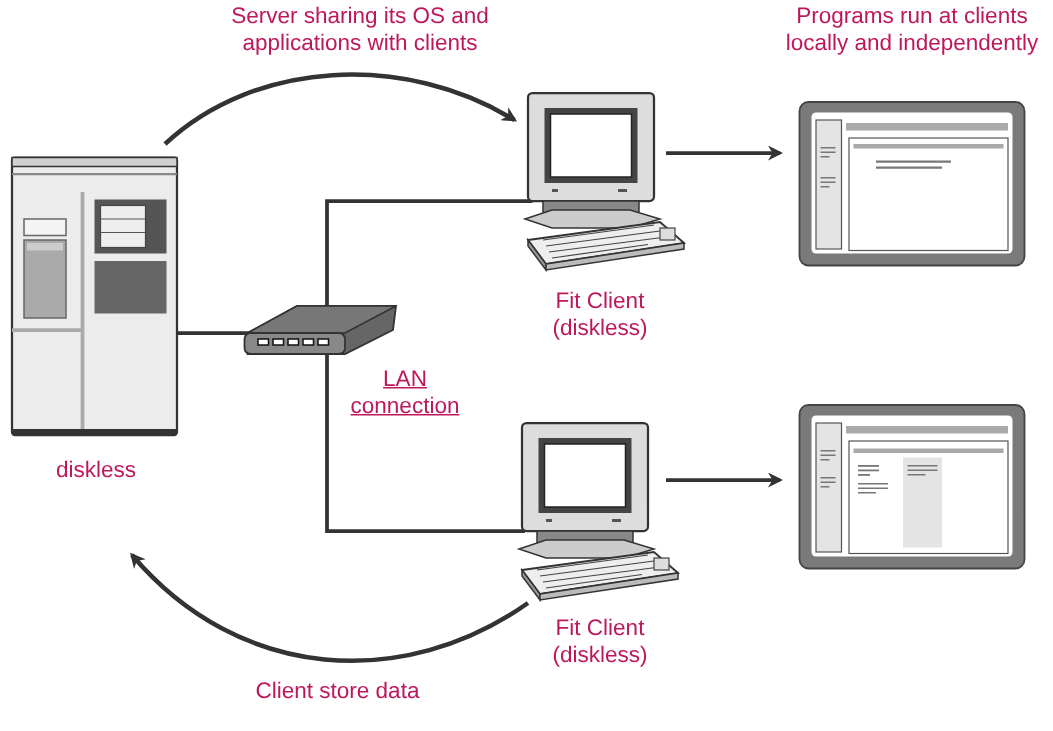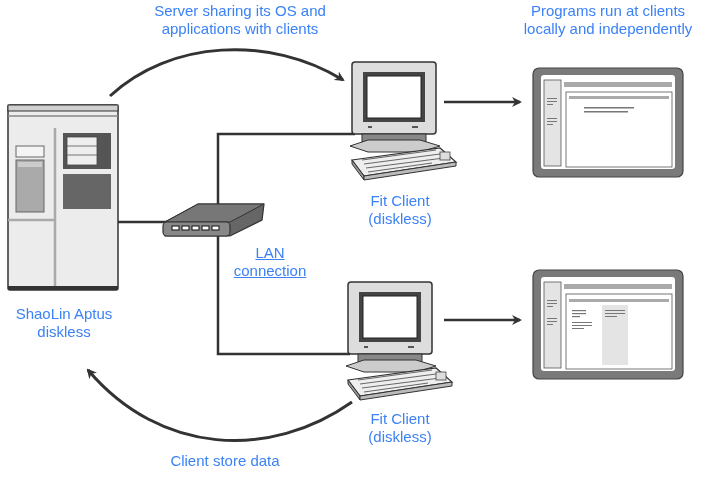--- a/index.html
+++ b/index.html
@@ -1,18 +1,18 @@
 <!DOCTYPE html>
 <html><head>
 <meta charset="utf-8">
 <style>
   html,body{margin:0;padding:0;background:#fff;}
   #stage{position:relative;width:702px;height:487px;overflow:hidden;background:#fff;font-family:"Liberation Sans",sans-serif;color:#222;}
   svg#art{position:absolute;left:0;top:0;}
-  .lbl{position:absolute;text-align:center;font-size:15px;line-height:18px;color:#3b82f6;white-space:nowrap;}
+  .lbl{position:absolute;text-align:center;font-size:15px;line-height:18px;color:#be185d;white-space:nowrap;}
   .lbl span{display:block;}
 </style>
 </head>
 <body>
 
 <div id="stage">
 <svg id="art" width="702" height="487" viewBox="0 0 702 487">
   <defs>
     <marker id="ah" markerWidth="10" markerHeight="10" refX="8" refY="5" orient="auto" markerUnits="userSpaceOnUse">
       <path d="M0,0 L10,5 L0,10 L3,5 z" fill="#333"></path>
@@ -150,21 +150,20 @@
 
 <div class="lbl" style="left:130px;top:2px;width:220px;">
   <span>Server sharing its OS and</span>
   <span>applications with clients</span>
 </div>
 <div class="lbl" style="left:510px;top:2px;width:196px;">
   <span>Programs run at clients</span>
   <span>locally and independently</span>
 </div>
 <div class="lbl" style="left:0px;top:305px;width:128px;">
-  <span>ShaoLin Aptus</span>
   <span>diskless</span>
 </div>
 <div class="lbl" style="left:228px;top:244px;width:84px;text-decoration:underline;">
   <span>LAN</span>
   <span>connection</span>
 </div>
 <div class="lbl" style="left:358px;top:192px;width:84px;">
   <span>Fit Client</span>
   <span>(diskless)</span>
 </div>

